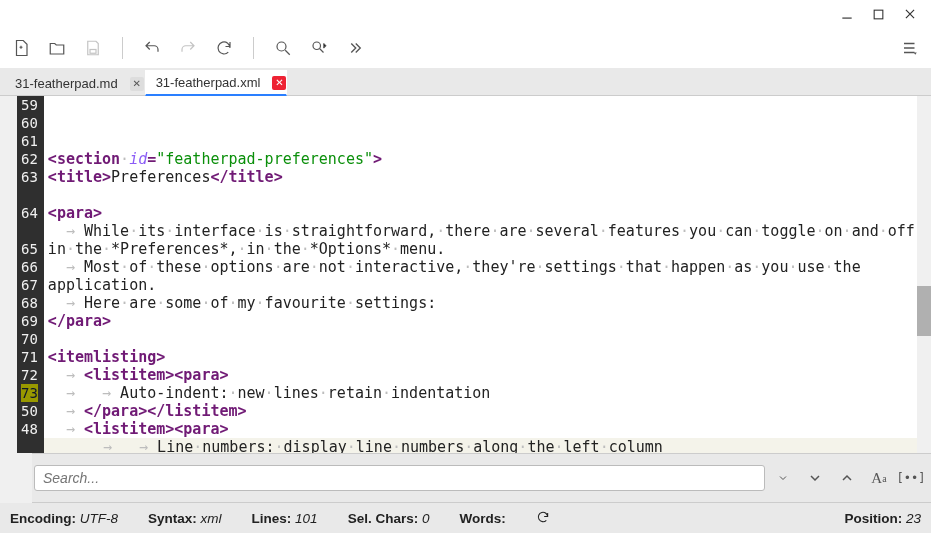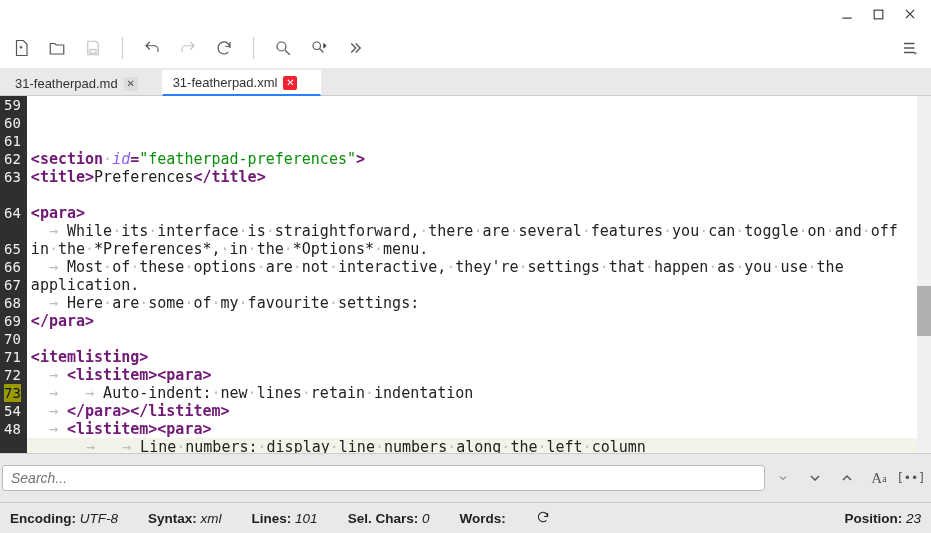--- a/index.html
+++ b/index.html
@@ -38,24 +38,24 @@
 .tabbar {
   height: 28px;
   display: flex;
   align-items: flex-end;
   background: #e9e9e9;
   border-bottom: 1px solid #ccc;
   padding-left: 4px;
   font-size: 13px;
 }
 .tab {
-  padding: 4px 23px 4px 10px;
+  padding: 4px 0 4px 10px;
   display: flex;
   align-items: center;
-  gap: 6px;
+  gap: 12px;
   color: #333;
   cursor: pointer;
   border: 1px solid transparent;
   border-bottom: none;
 }
 .tab.active {
   background: #fff;
   border-bottom: 2px solid #2a7fff;
   margin-bottom: -1px;
 }
@@ -63,20 +63,21 @@
 .tab .close.modified { background:#e23; color:#fff; font-size:10px;}
 .tab .close.normal { background:#ddd; color:#555; font-size:10px;}
 .editor {
   flex: 1;
   display: flex;
   background: #fff;
   overflow: hidden;
   font-family: "DejaVu Sans Mono", Menlo, Consolas, monospace;
   font-size: 15px;
   position: relative;
+  margin-left: 17px;
 }
 .gutter {
   background: #2f2f2f;
   color: #f0f0f0;
   text-align: right;
   padding: 0 6px 0 4px;
   user-select: none;
   line-height: 18px;
   font-size: 14px;
 }
@@ -100,20 +101,21 @@
 .scrollthumb { position:absolute; right:0; width:14px; background:#b0b0b0;}
 .searchbar {
   height: 50px;
   display:flex;
   align-items:center;
   background:#e9e9e9;
   border-top:1px solid #ccc;
   border-bottom:1px solid #ccc;
   gap:4px;
   padding: 0 6px 0 2px;
+  margin-left: 32px;
 }
 .searchbar input {
   flex:1;
   height:26px;
   border:1px solid #bbb;
   border-radius:3px;
   padding:0 8px;
   font-size:14px;
   font-style:italic;
   color:#888;
@@ -239,21 +241,21 @@
       <div class="ln"></div>
       <div class="ln">65</div>
       <div class="ln">66</div>
       <div class="ln">67</div>
       <div class="ln">68</div>
       <div class="ln">69</div>
       <div class="ln">70</div>
       <div class="ln">71</div>
       <div class="ln">72</div>
       <div class="ln current">73</div>
-      <div class="ln">54</div>
+      <div class="ln">50</div>
       <div class="ln">48</div>
     </div>
   <div class="code" id="code">
      <div class="scrollbar">
         <div class="scrollthumb" style="top:190px; height:50px;"></div>
      </div>
   <div class="row"><span class="tag">&lt;section</span><span class="ws">·</span><span class="attr">id</span><span class="tag">=</span><span class="str">"featherpad-preferences"</span><span class="tag">&gt;</span></div><div class="row"><span class="tag">&lt;title&gt;</span><span class="txt">Preferences</span><span class="tag">&lt;/title&gt;</span></div><div class="row"></div><div class="row"><span class="tag">&lt;para&gt;</span></div><div class="row"><span class="ws">  → </span><span class="txt">While</span><span class="ws">·</span><span class="txt">its</span><span class="ws">·</span><span class="txt">interface</span><span class="ws">·</span><span class="txt">is</span><span class="ws">·</span><span class="txt">straightforward,</span><span class="ws">·</span><span class="txt">there</span><span class="ws">·</span><span class="txt">are</span><span class="ws">·</span><span class="txt">several</span><span class="ws">·</span><span class="txt">features</span><span class="ws">·</span><span class="txt">you</span><span class="ws">·</span><span class="txt">can</span><span class="ws">·</span><span class="txt">toggle</span><span class="ws">·</span><span class="txt">on</span><span class="ws">·</span><span class="txt">and</span><span class="ws">·</span><span class="txt">off</span></div><div class="row"><span class="txt">in</span><span class="ws">·</span><span class="txt">the</span><span class="ws">·</span><span class="txt">*Preferences*,</span><span class="ws">·</span><span class="txt">in</span><span class="ws">·</span><span class="txt">the</span><span class="ws">·</span><span class="txt">*Options*</span><span class="ws">·</span><span class="txt">menu.</span></div><div class="row"><span class="ws">  → </span><span class="txt">Most</span><span class="ws">·</span><span class="txt">of</span><span class="ws">·</span><span class="txt">these</span><span class="ws">·</span><span class="txt">options</span><span class="ws">·</span><span class="txt">are</span><span class="ws">·</span><span class="txt">not</span><span class="ws">·</span><span class="txt">interactive,</span><span class="ws">·</span><span class="txt">they're</span><span class="ws">·</span><span class="txt">settings</span><span class="ws">·</span><span class="txt">that</span><span class="ws">·</span><span class="txt">happen</span><span class="ws">·</span><span class="txt">as</span><span class="ws">·</span><span class="txt">you</span><span class="ws">·</span><span class="txt">use</span><span class="ws">·</span><span class="txt">the</span></div><div class="row"><span class="txt">application.</span></div><div class="row"><span class="ws">  → </span><span class="txt">Here</span><span class="ws">·</span><span class="txt">are</span><span class="ws">·</span><span class="txt">some</span><span class="ws">·</span><span class="txt">of</span><span class="ws">·</span><span class="txt">my</span><span class="ws">·</span><span class="txt">favourite</span><span class="ws">·</span><span class="txt">settings:</span></div><div class="row"><span class="tag">&lt;/para&gt;</span></div><div class="row"></div><div class="row"><span class="tag">&lt;itemlisting&gt;</span></div><div class="row"><span class="ws">  → </span><span class="tag">&lt;listitem&gt;&lt;para&gt;</span></div><div class="row"><span class="ws">  →   → </span><span class="txt">Auto-indent:</span><span class="ws">·</span><span class="txt">new</span><span class="ws">·</span><span class="txt">lines</span><span class="ws">·</span><span class="txt">retain</span><span class="ws">·</span><span class="txt">indentation</span></div><div class="row"><span class="ws">  → </span><span class="tag">&lt;/para&gt;&lt;/listitem&gt;</span></div><div class="row"><span class="ws">  → </span><span class="tag">&lt;listitem&gt;&lt;para&gt;</span></div><div class="row current"><span class="ws">  →   → </span><span class="txt">Line</span><span class="ws">·</span><span class="txt">numbers:</span><span class="ws">·</span><span class="txt">display</span><span class="ws">·</span><span class="txt">line</span><span class="ws">·</span><span class="txt">numbers</span><span class="ws">·</span><span class="txt">along</span><span class="ws">·</span><span class="txt">the</span><span class="ws">·</span><span class="txt">left</span><span class="ws">·</span><span class="txt">column</span></div><div class="row"><span class="ws">  → </span><span class="tag">&lt;/para&gt;&lt;/listitem&gt;</span></div></div>
 </div>
 
 <div class="searchbar">

